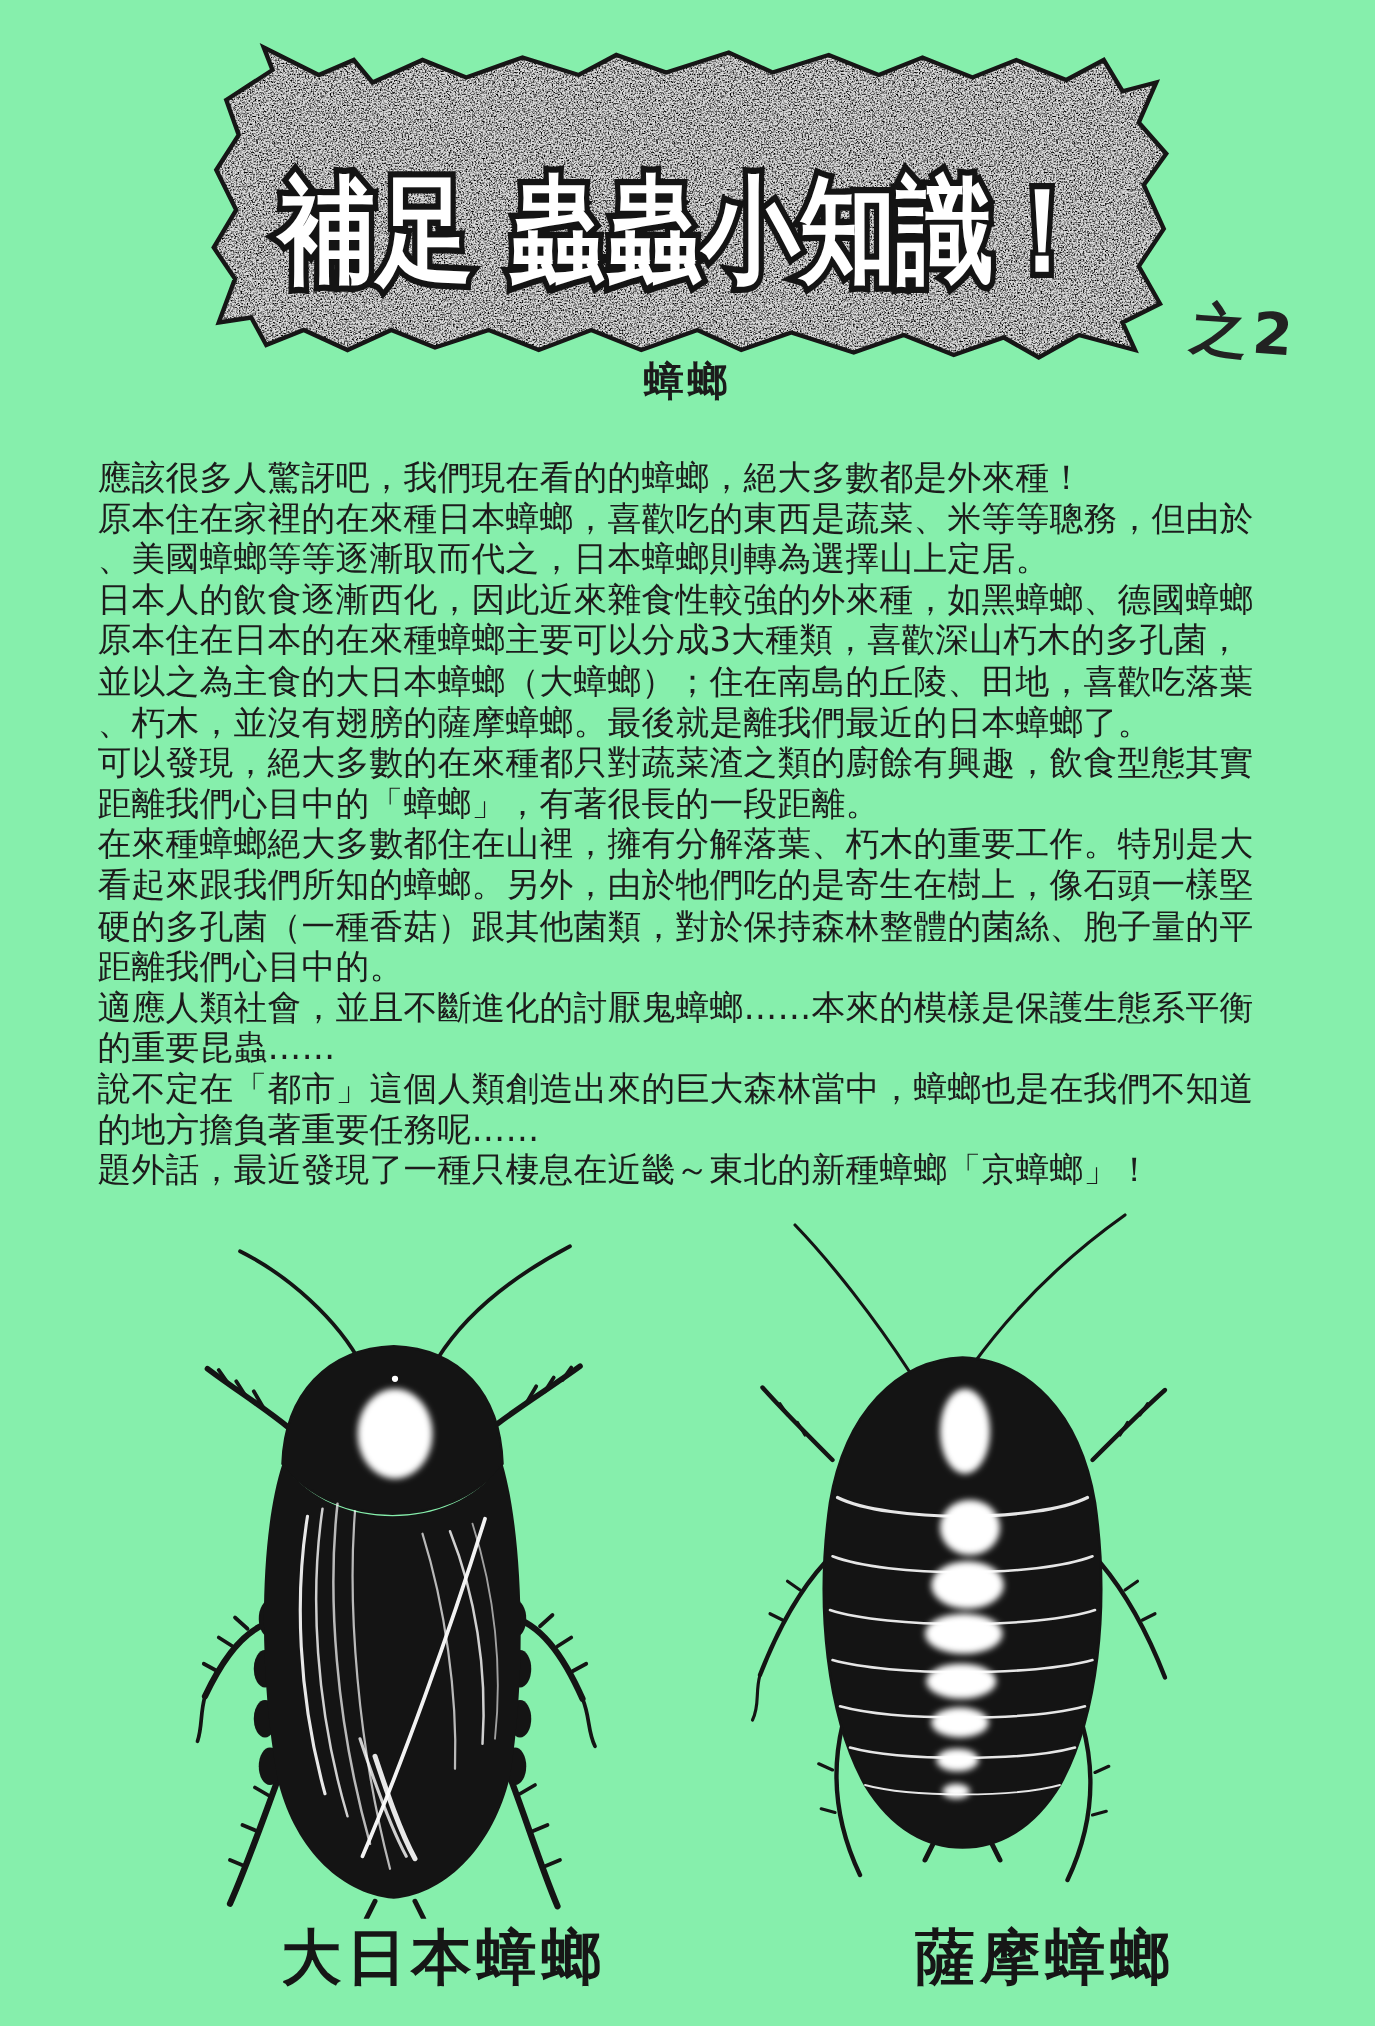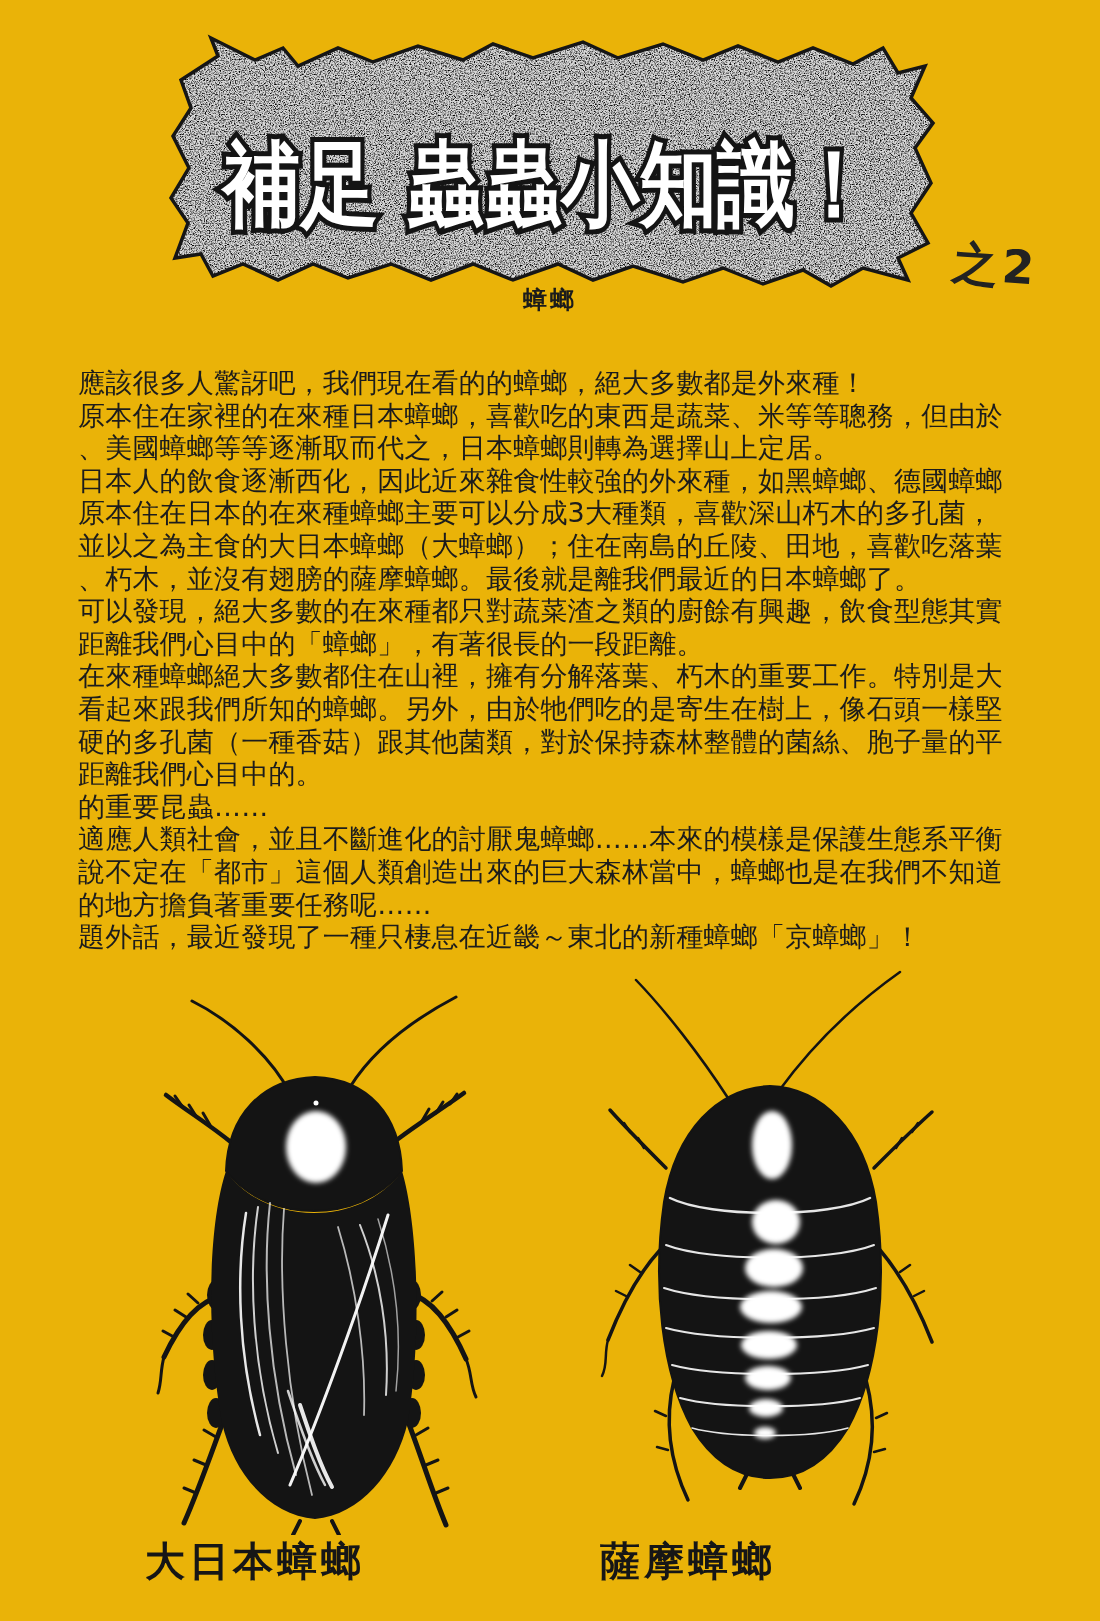--- a/index.html
+++ b/index.html
@@ -1,53 +1,53 @@
 <!DOCTYPE html>
 <html><head>
 <meta charset="utf-8">
 <style>
   html,body{margin:0;padding:0;background:#e8e8e8;}
   .page{
     position:relative;
     width:1100px;height:1621px;
     margin:0 auto;
-    background:#eab308;
+    background:#86efac;
     overflow:hidden;
     font-family:"DejaVu Sans","Liberation Sans",sans-serif;
     color:#1b1b1b;
   }
   .banner-wrap{position:absolute;left:163px;top:18px;width:784px;height:292px;}
   .banner-number{
     position:absolute;left:952px;top:236px;width:100px;
     font-size:46px;font-weight:bold;color:#222;
     transform:rotate(4deg);
     letter-spacing:4px;
   }
   .section-title{
     position:absolute;left:0;top:284px;width:1100px;
     text-align:center;
-    font-size:24px;font-weight:bold;letter-spacing:3px;
+    font-size:32px;font-weight:bold;letter-spacing:3px;
   }
   .body-text{
     position:absolute;left:78px;top:341px;width:960px;margin-top:26px;
   }
   .body-text .line{
     font-size:27px;
     line-height:32.6px;
     height:32.6px;
     white-space:nowrap;
     letter-spacing:0.2px;
     color:#1c1c1c;
     font-weight:500;
   }
   .fig{position:absolute;}
   .fig-label{
     position:absolute;width:340px;
-    text-align:left;
-    font-size:40px;font-weight:bold;letter-spacing:4px;
+    text-align:right;
+    font-size:48px;font-weight:bold;letter-spacing:4px;
     color:#161616;
   }
   .lbl-left{left:145px;top:1534px;}
   .lbl-right{left:600px;top:1534px;}
 </style>
 </head>
 <body>
 
 <div class="page">
 
@@ -82,22 +82,22 @@
     <div class="line">日本人的飲食逐漸西化，因此近來雜食性較強的外來種，如黑蟑螂、德國蟑螂</div>
     <div class="line">原本住在日本的在來種蟑螂主要可以分成3大種類，喜歡深山朽木的多孔菌，</div>
     <div class="line">並以之為主食的大日本蟑螂（大蟑螂）；住在南島的丘陵、田地，喜歡吃落葉</div>
     <div class="line">、朽木，並沒有翅膀的薩摩蟑螂。最後就是離我們最近的日本蟑螂了。</div>
     <div class="line">可以發現，絕大多數的在來種都只對蔬菜渣之類的廚餘有興趣，飲食型態其實</div>
     <div class="line">距離我們心目中的「蟑螂」，有著很長的一段距離。</div>
     <div class="line">在來種蟑螂絕大多數都住在山裡，擁有分解落葉、朽木的重要工作。特別是大</div>
     <div class="line">看起來跟我們所知的蟑螂。另外，由於牠們吃的是寄生在樹上，像石頭一樣堅</div>
     <div class="line">硬的多孔菌（一種香菇）跟其他菌類，對於保持森林整體的菌絲、胞子量的平</div>
     <div class="line">距離我們心目中的。</div>
+    <div class="line">適應人類社會，並且不斷進化的討厭鬼蟑螂……本來的模樣是保護生態系平衡</div>
     <div class="line">的重要昆蟲……</div>
-    <div class="line">適應人類社會，並且不斷進化的討厭鬼蟑螂……本來的模樣是保護生態系平衡</div>
     <div class="line">說不定在「都市」這個人類創造出來的巨大森林當中，蟑螂也是在我們不知道</div>
     <div class="line">的地方擔負著重要任務呢……</div>
     <div class="line">題外話，最近發現了一種只棲息在近畿～東北的新種蟑螂「京蟑螂」！</div>
   </div>
 
   <div class="fig" style="left:150px;top:975px;width:330px;height:560px;">
     <svg width="330" height="560" viewBox="0 0 330 560">
       <defs>
         <filter id="soft1" x="-30%" y="-30%" width="160%" height="160%">
           <feGaussianBlur stdDeviation="2.5"></feGaussianBlur>

